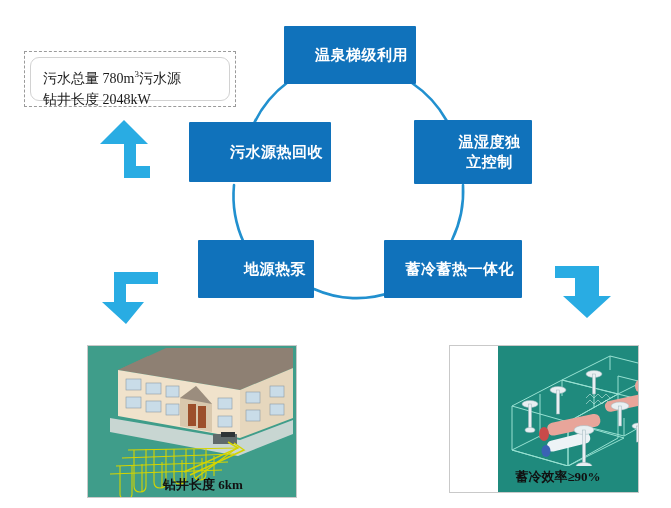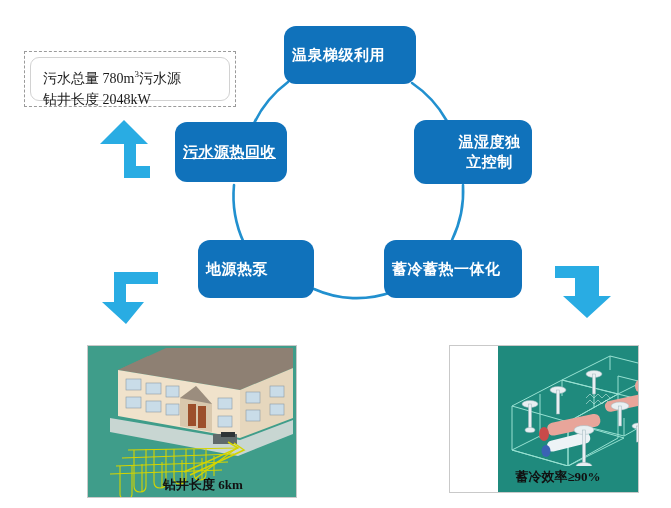--- a/index.html
+++ b/index.html
@@ -19,41 +19,41 @@
     left: 0; top: 0;
     width: 671px;
     height: 508px;
     background: #ffffff;
   }
 
   
   .node {
     position: absolute;
     background: #1072bb;
-    border-radius: 12px;
+    border-radius: 1px;
     color: #ffffff;
     display: flex;
     align-items: center;
-    justify-content: flex-start;
+    justify-content: flex-end;
     text-align: center;
     font-size: 15px;
     font-weight: 600;
     line-height: 1.35;
     letter-spacing: 0.5px;
     box-sizing: border-box;
     padding: 4px 8px;
     z-index: 5;
   }
   .node span { display: block; }
 
   #node-top      { left: 284px; top: 26px;  width: 132px; height: 58px; }
   #node-right    { left: 414px; top: 120px; width: 118px; height: 64px; padding-left: 41px; }
   #node-bottomright { left: 384px; top: 240px; width: 138px; height: 58px; }
   #node-bottomleft  { left: 198px; top: 240px; width: 116px; height: 58px; }
-  #node-left     { left: 175px; top: 122px; width: 112px; height: 60px; text-decoration: underline; }
+  #node-left     { left: 189px; top: 122px; width: 142px; height: 60px; }
 
   
   #ring {
     position: absolute;
     left: 0; top: 0;
     width: 671px; height: 508px;
     z-index: 2;
     pointer-events: none;
   }
 

